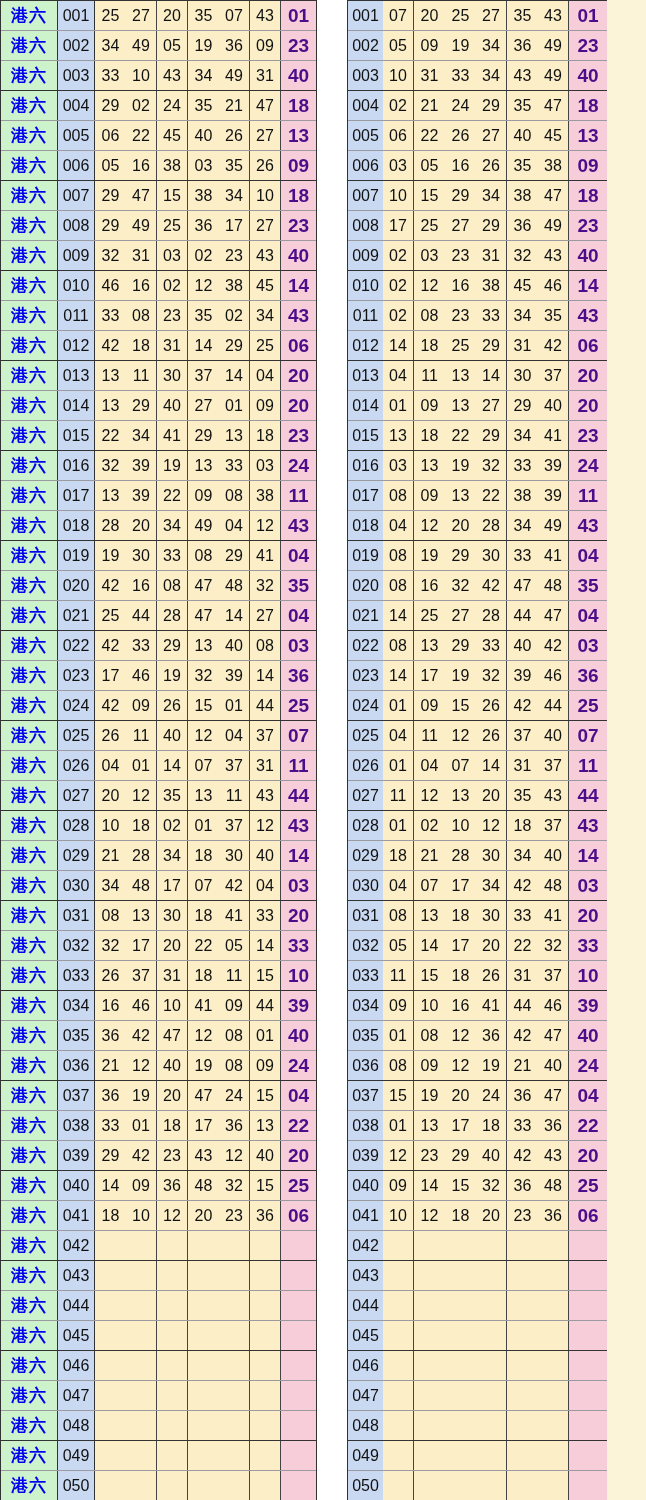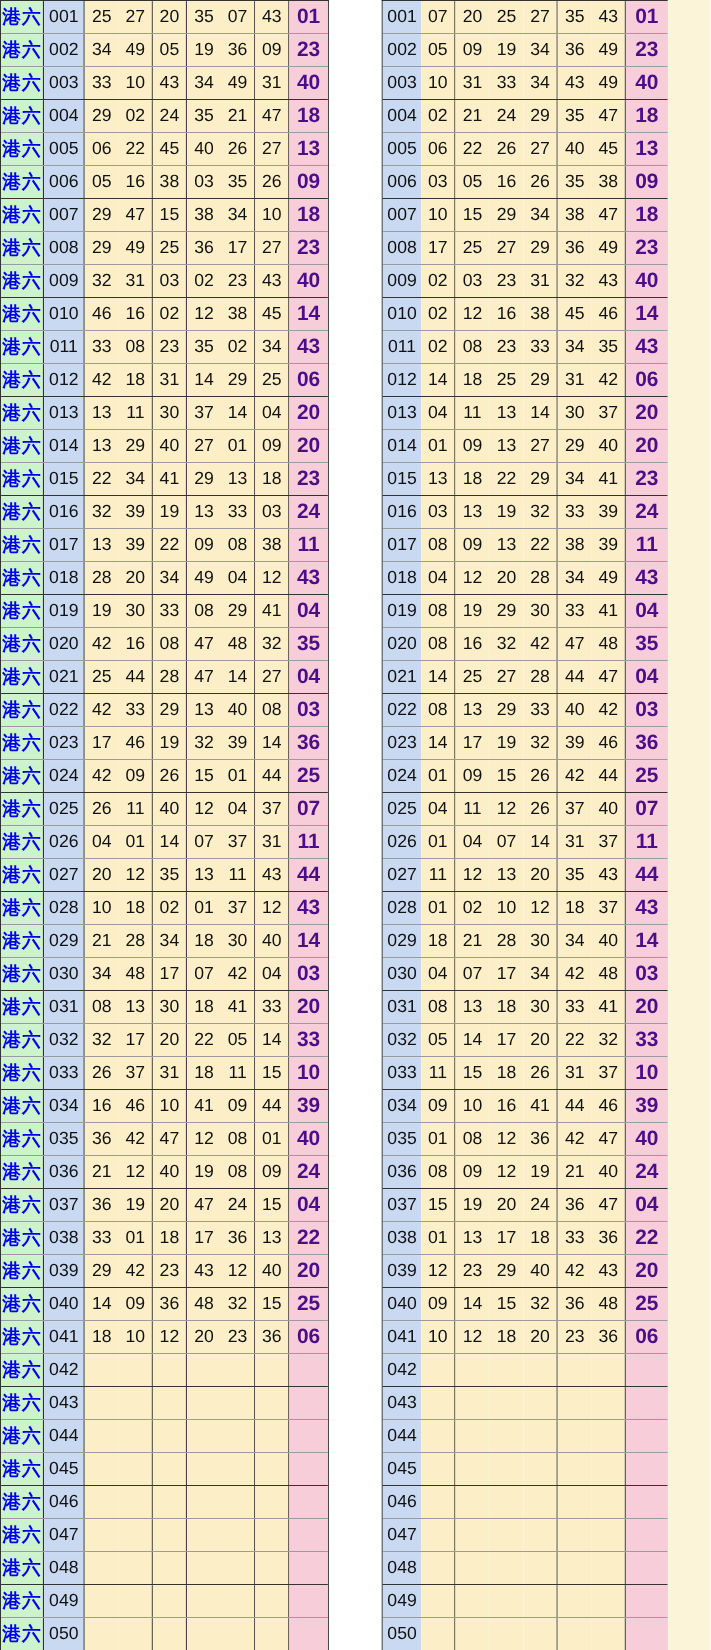--- a/index.html
+++ b/index.html
@@ -19,21 +19,21 @@
     display:flex;height:30px;box-sizing:border-box;
     border-bottom:1px solid #9a9aa0;
   }
   .row.g3{border-bottom:1px solid #333;}
   .cell{
     box-sizing:border-box;height:100%;
     display:flex;align-items:center;justify-content:center;
     font-size:16px;color:#111;
   }
   
-  #left-table .c-label{width:39px;background:#cdf3cd;border-right:1px solid #333;
+  #left-table .c-label{width:57px;background:#cdf3cd;border-right:1px solid #333;
     color:#0000ee;font-weight:bold;font-size:17px;letter-spacing:1px;}
   #left-table .c-period{width:37px;background:#c9d9f2;border-right:1px solid #333;}
   #left-table .c-n{width:31px;background:#fcefc8;}
   #left-table .c-n.b{border-right:1px solid #444;}
   #left-table .c-special{width:35px;background:#f7cdd9;}
   
   #right-table .c-period{width:35px;background:#c9d9f2;}
   #right-table .c-n{width:31px;background:#fcefc8;}
   #right-table .c-n.b{border-right:1px solid #444;}
   #right-table .c-special{width:38px;background:#f7cdd9;}

